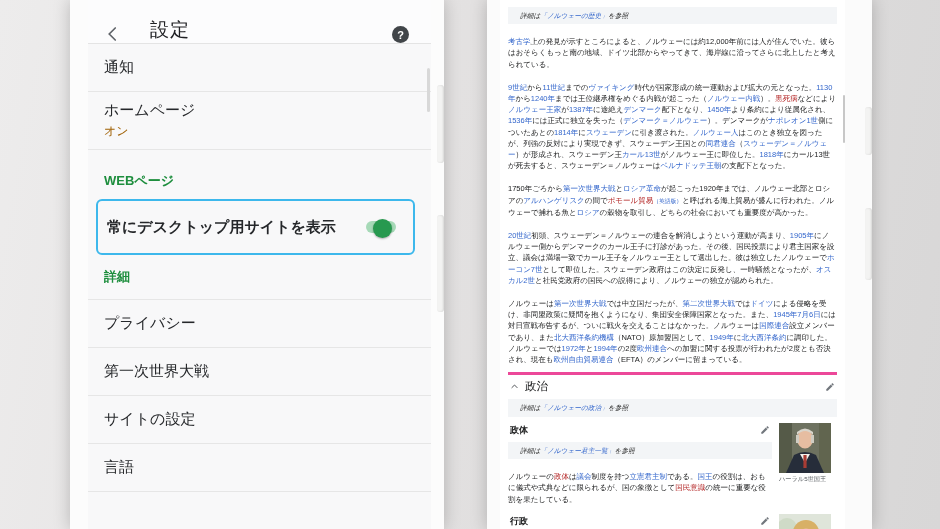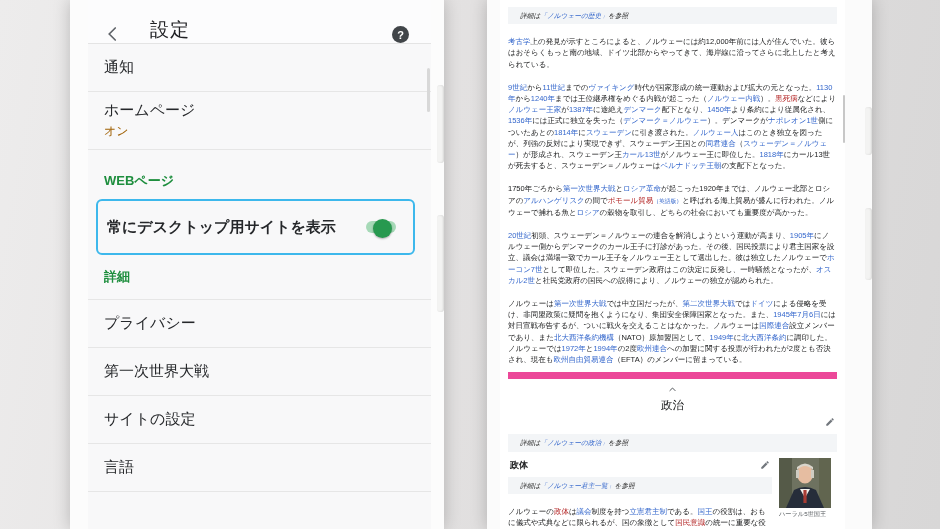--- a/index.html
+++ b/index.html
@@ -43,22 +43,22 @@
   .scrollthumb{position:absolute;background:#d8d8d8;border-radius:2px;}
   
   .wikiwrap{position:absolute;left:13px;top:0;bottom:0;width:345px;background:#fff;overflow:hidden;}
   .wiki{padding:3px 8px 8px;font-size:7.5px;line-height:11.2px;color:#202122;}
   .wiki p{margin:12px 0 7px;}
   .sg-link{color:var(--blue,#3366cc);}
   .sg-red{color:var(--red,#b32424);}
   .sg-small{color:var(--blue,#3366cc);font-size:5.8px;}
   .hatnote{display:flow-root;background:#f3f5f7;font-style:italic;font-size:6.7px;
            padding:3px 6px 3px 12px;margin:4px 0;color:#222;}
-  .sec-h{display:flex;align-items:center;gap:6px;border-top:7px solid #ec4899;
-         margin-top:7px;padding:6px 2px 3px;font-size:11.5px;color:#202122;flex-direction:column;}
+  .sec-h{display:flex;align-items:center;gap:6px;border-top:3px solid #ec4899;
+         margin-top:7px;padding:6px 2px 3px;font-size:11.5px;color:#202122;}
   .sec-h .pencil,.sub-h .pencil{margin-left:auto;}
   .subsec{margin-top:2px;}
   .sub-h{display:flow-root;font-size:9px;font-weight:bold;color:#202122;padding:4px 2px 2px;}
   .sub-h .pencil{float:right;}
   .thumb{float:right;margin:2px 6px 4px 7px;}
   .thumb .img{display:block;line-height:0;}
   .caption{font-size:6.2px;line-height:8px;color:#54595d;margin-top:2.5px;}
   .pencil{width:10px;height:10px;flex:none;}
   .caret{width:9px;height:9px;}
 </style>

